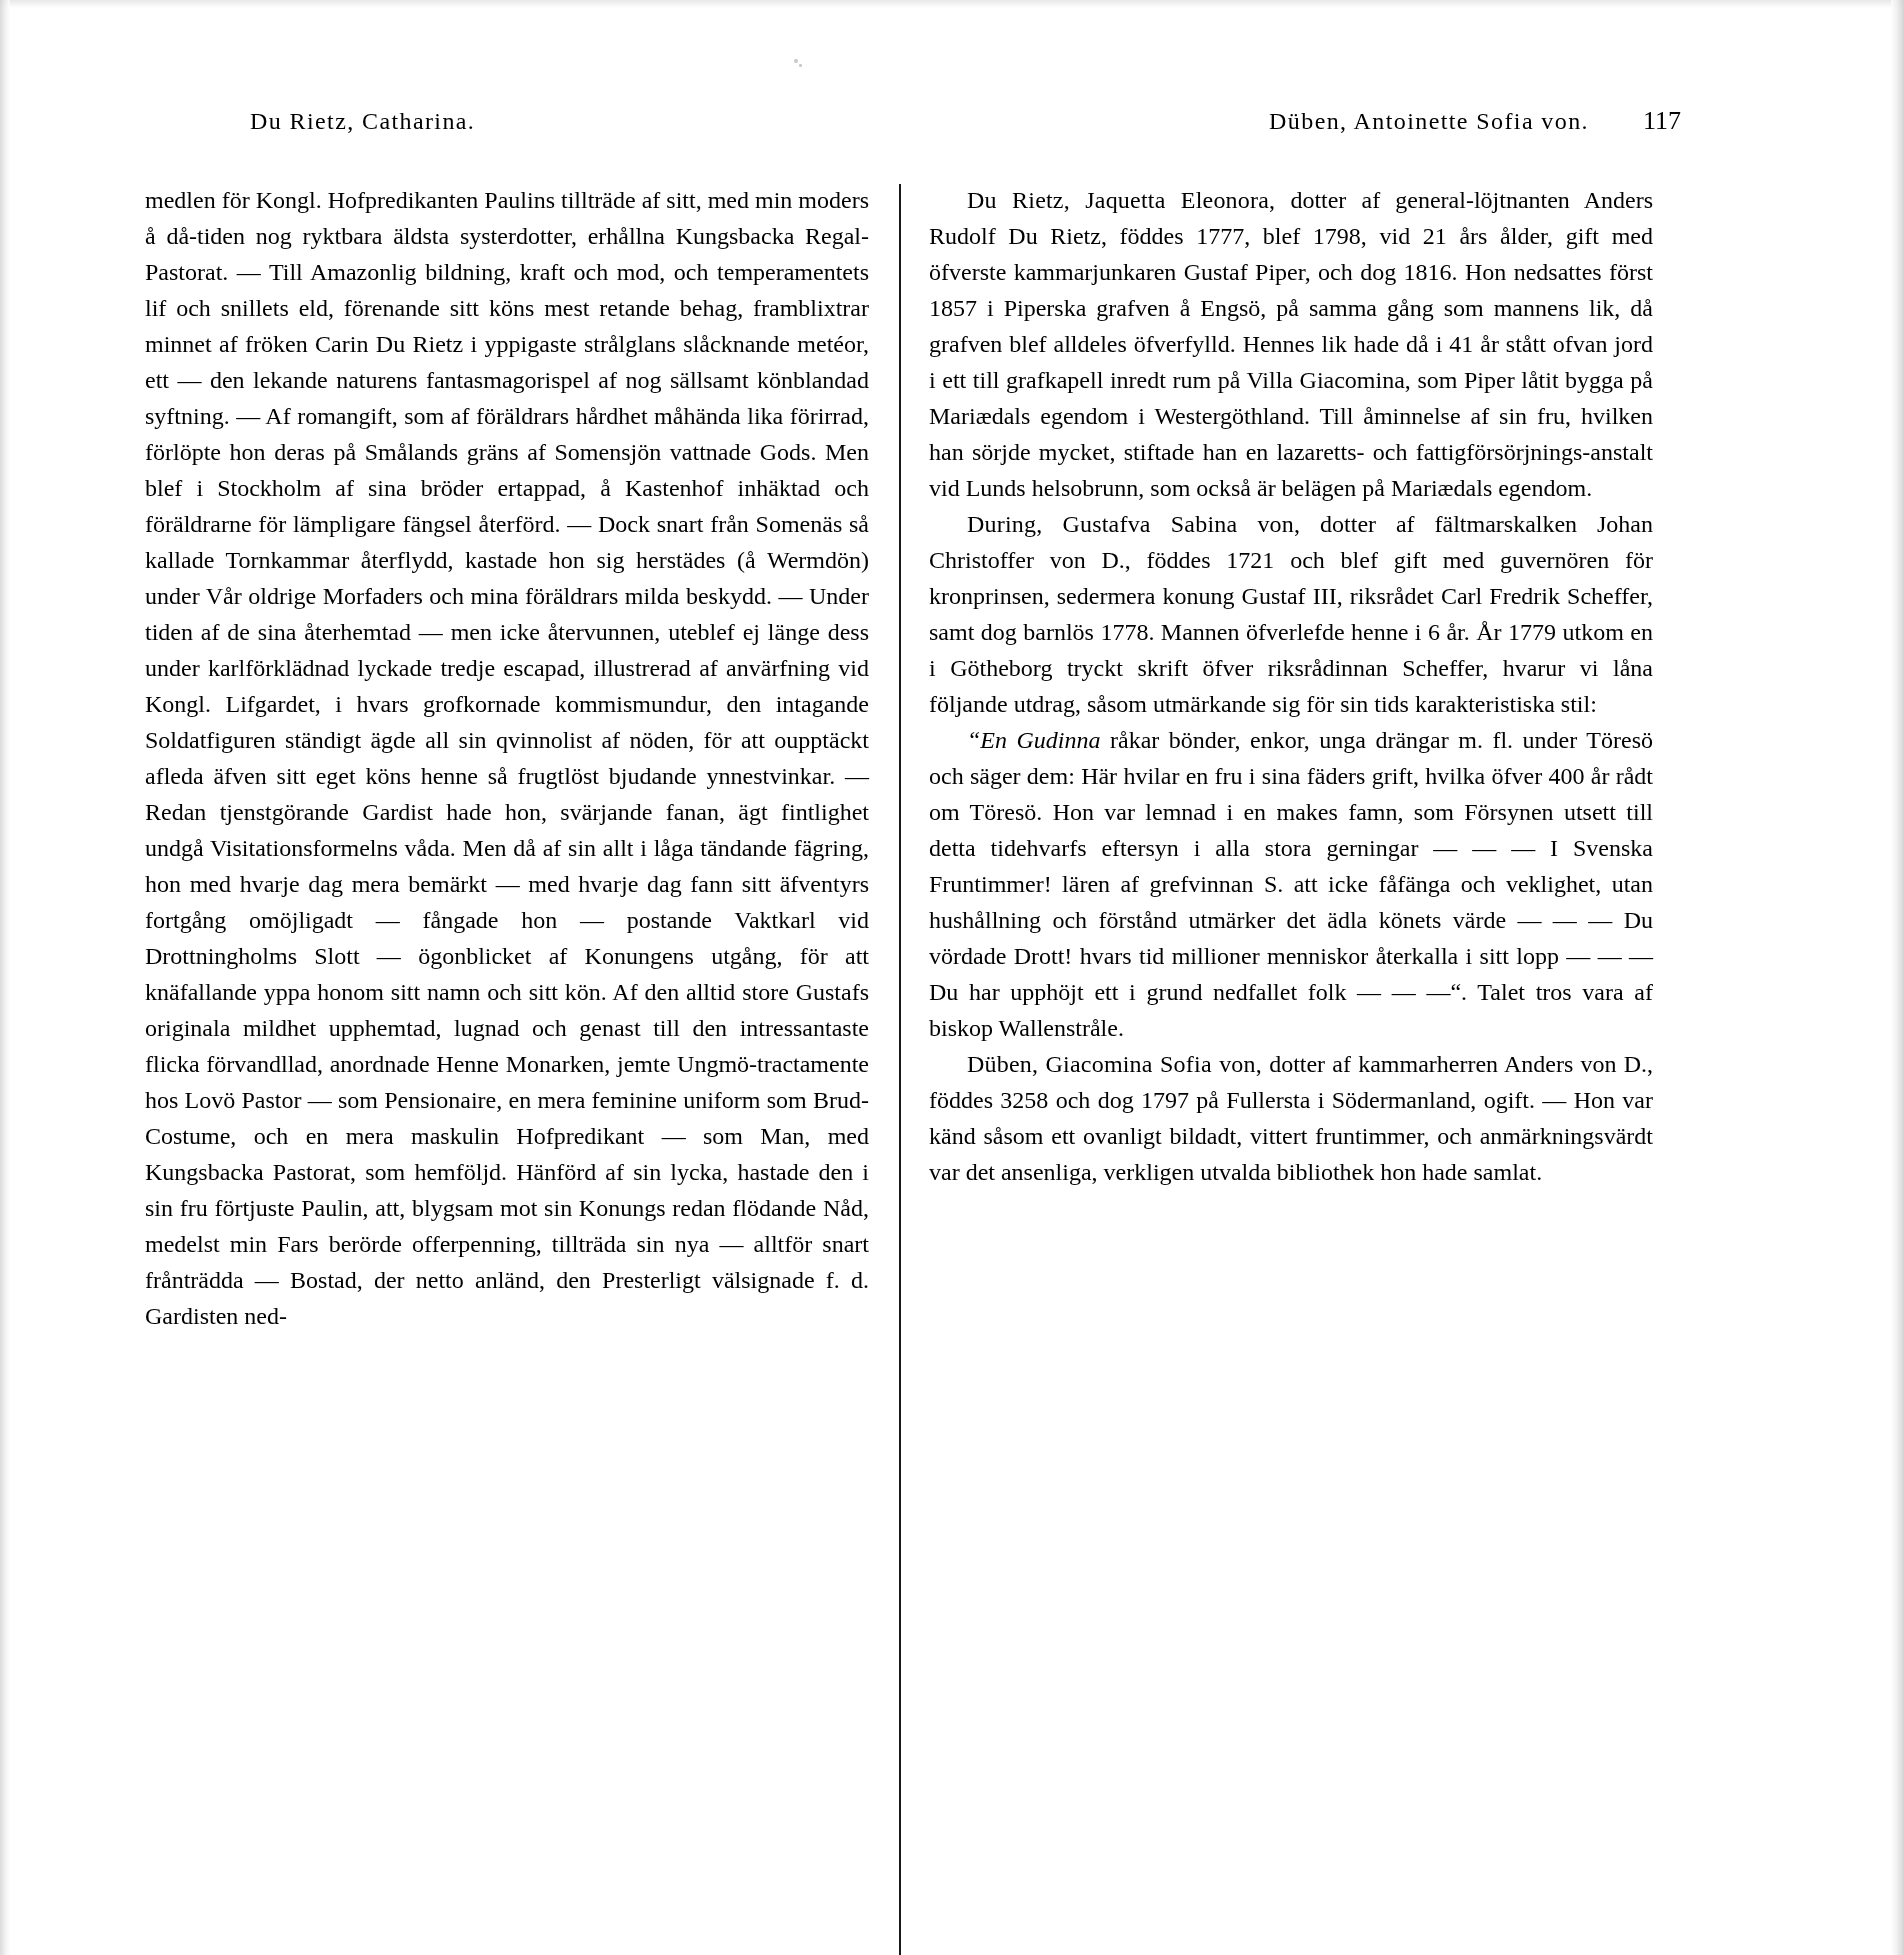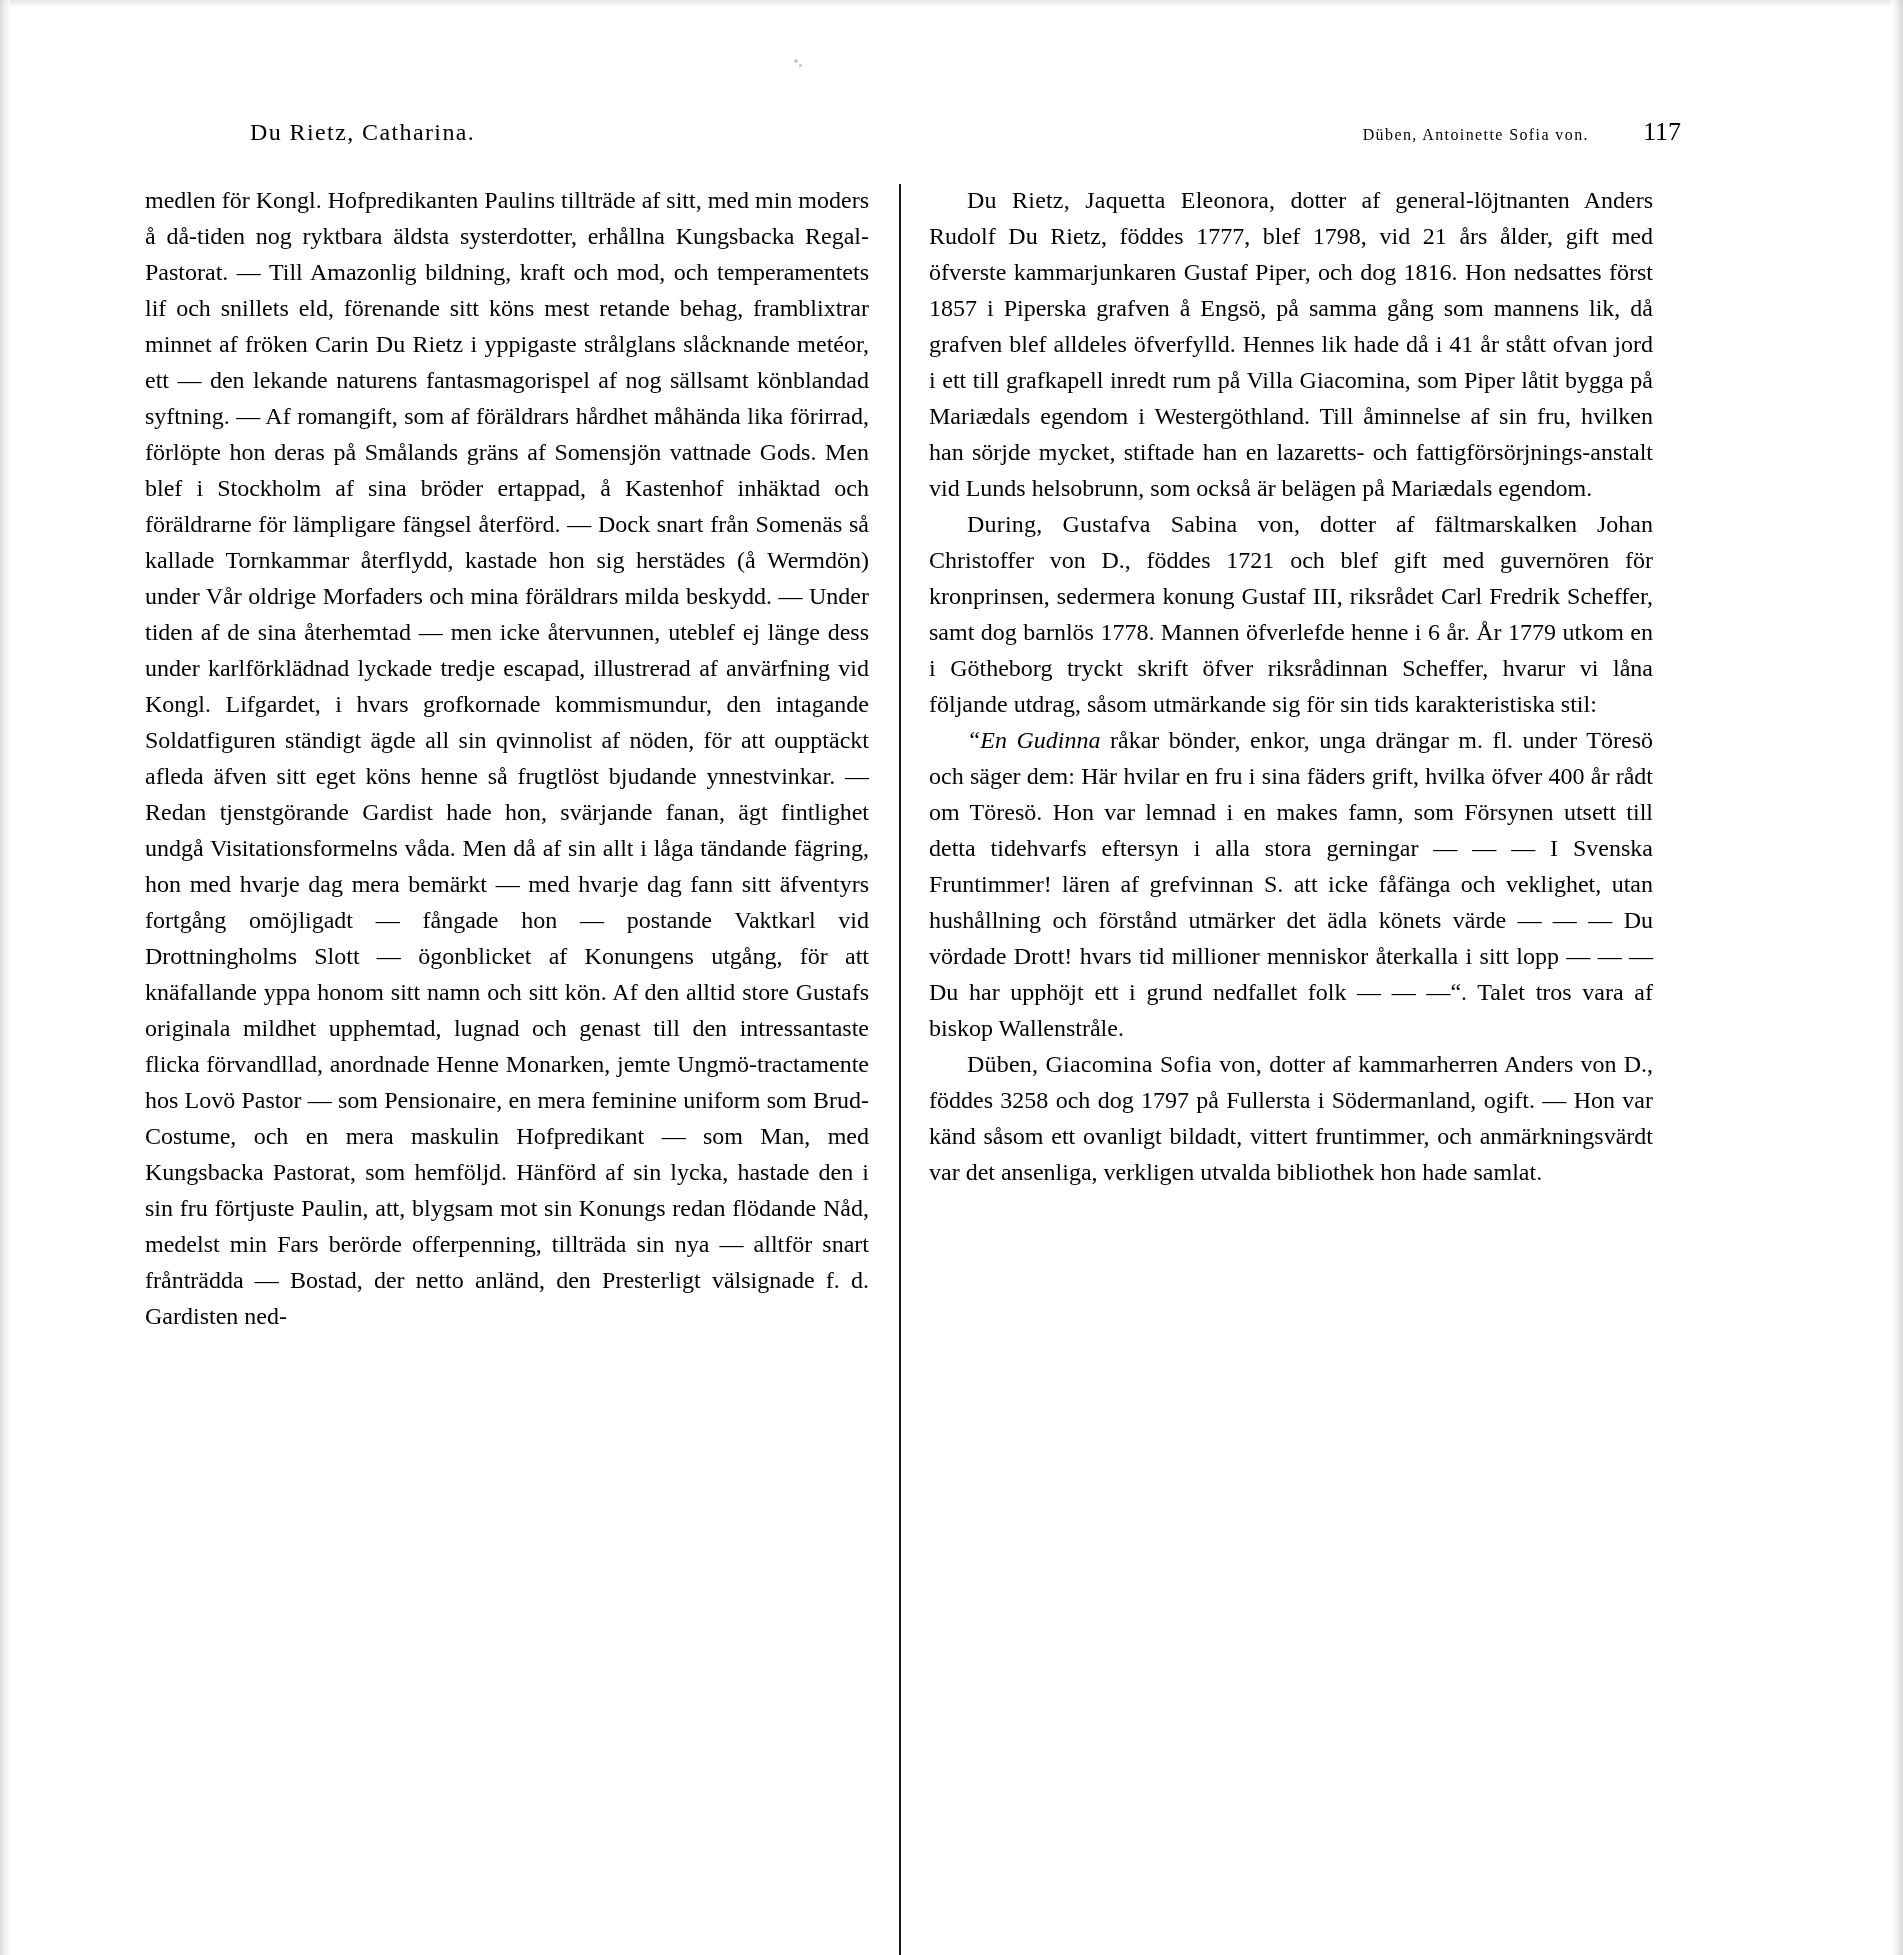--- a/index.html
+++ b/index.html
@@ -47,34 +47,34 @@
     position: absolute;
     background: #9a9a9a;
     border-radius: 50%;
     opacity: .55;
   }
 
   
   .running-head {
     position: absolute;
     left: 250px;
-    top: 117px;
+    top: 106px;
     width: 1431px;
     height: 43px;
     display: flex;
     align-items: baseline;
   }
   .head-left {
     font-size: 24px;
     letter-spacing: 1.4px;
     white-space: nowrap;
   }
   .head-spacer { flex: 1 1 auto; }
   .head-right {
-    font-size: 16px;
+    font-size: 24px;
     letter-spacing: 1.4px;
     white-space: nowrap;
   }
   .head-folio {
     font-size: 26px;
     font-weight: normal;
     margin-left: 54px;
     white-space: nowrap;
   }
 

